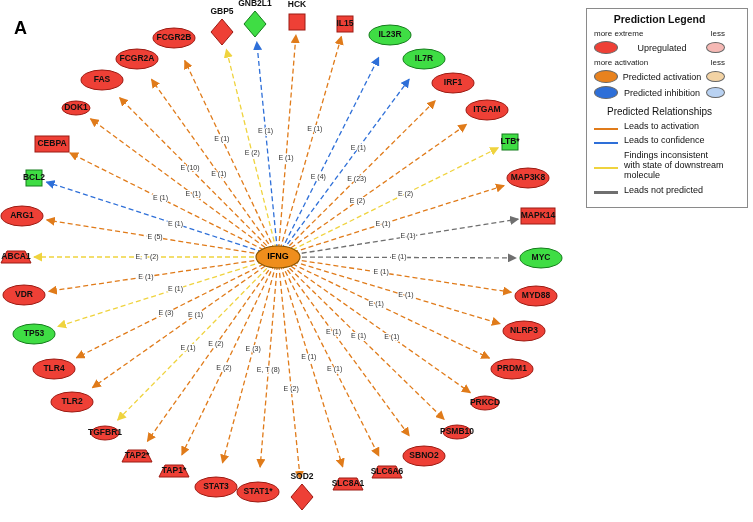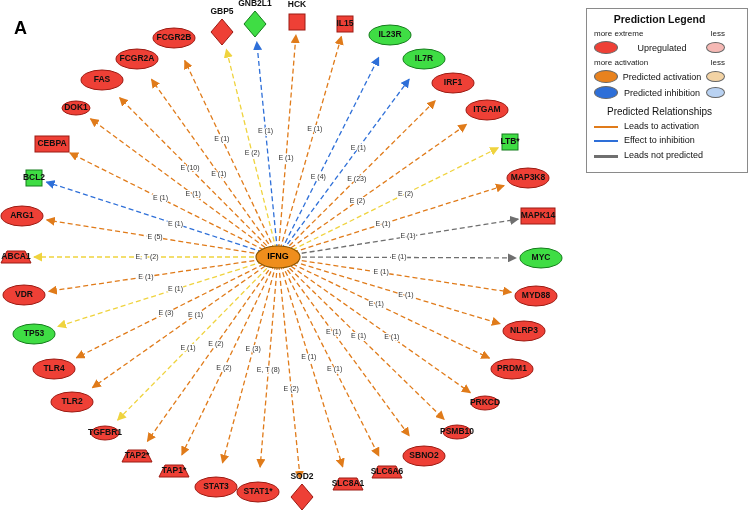--- a/index.html
+++ b/index.html
@@ -14,21 +14,21 @@
 
   .legend { position: absolute; left: 586px; top: 8px; width: 162px; box-sizing: border-box;
             border: 1px solid #8a8a8a; background: #fff; padding: 4px 22px 8px 7px; color: #111; }
   .legend-title { text-align: center; font-weight: bold; font-size: 10.5px; margin-bottom: 2px; }
   .scale-row { display: flex; justify-content: space-between; font-size: 8px; color: #222; margin-top: 4px; }
   .item-row { display: flex; align-items: center; margin: 3px 0; }
   .sw { width: 24px; height: 13px; border-radius: 50%; border: 1px solid #666; flex: none; box-sizing: border-box; }
   .sw.less { width: 19px; height: 11px; }
   .item-label { flex: 1; text-align: center; font-size: 9px; }
   .rel-title { text-align: center; font-size: 10px; margin: 7px 0 4px 0; }
-  .rel-row { display: flex; align-items: flex-start; margin: 4px 0; }
+  .rel-row { display: flex; align-items: center; margin: 4px 0; }
   .rel-line { width: 24px; height: 0; border-top: 2px solid #000; flex: none; margin-top: 5px; margin-right: 6px; }
   .rel-line.thick { border-top-width: 3px; }
   .rel-label { font-size: 9px; line-height: 1.15; }
 </style>
 </head>
 <body>
 
 <div class="stage">
   <div class="figure-label">A</div>
 
@@ -320,20 +320,24 @@
     </div>
 
     <div class="rel-title">Predicted Relationships</div>
 
     <div class="rel-row">
       <span class="rel-line" style="border-top-color: rgb(224, 123, 26);"></span>
       <span class="rel-label">Leads to activation</span>
     </div>
     <div class="rel-row">
       <span class="rel-line" style="border-top-color: rgb(46, 111, 216);"></span>
-      <span class="rel-label">Effect to inhibition</span>
+      <span class="rel-label">Leads to confidence</span>
+    </div>
+    <div class="rel-row">
+      <span class="rel-line" style="border-top-color: rgb(239, 211, 62);"></span>
+      <span class="rel-label">Findings inconsistent with state of downstream molecule</span>
     </div>
     <div class="rel-row">
       <span class="rel-line thick" style="border-top-color: rgb(111, 111, 111);"></span>
       <span class="rel-label">Leads not predicted</span>
     </div>
   </div>
 </div>
 
 </body></html>

